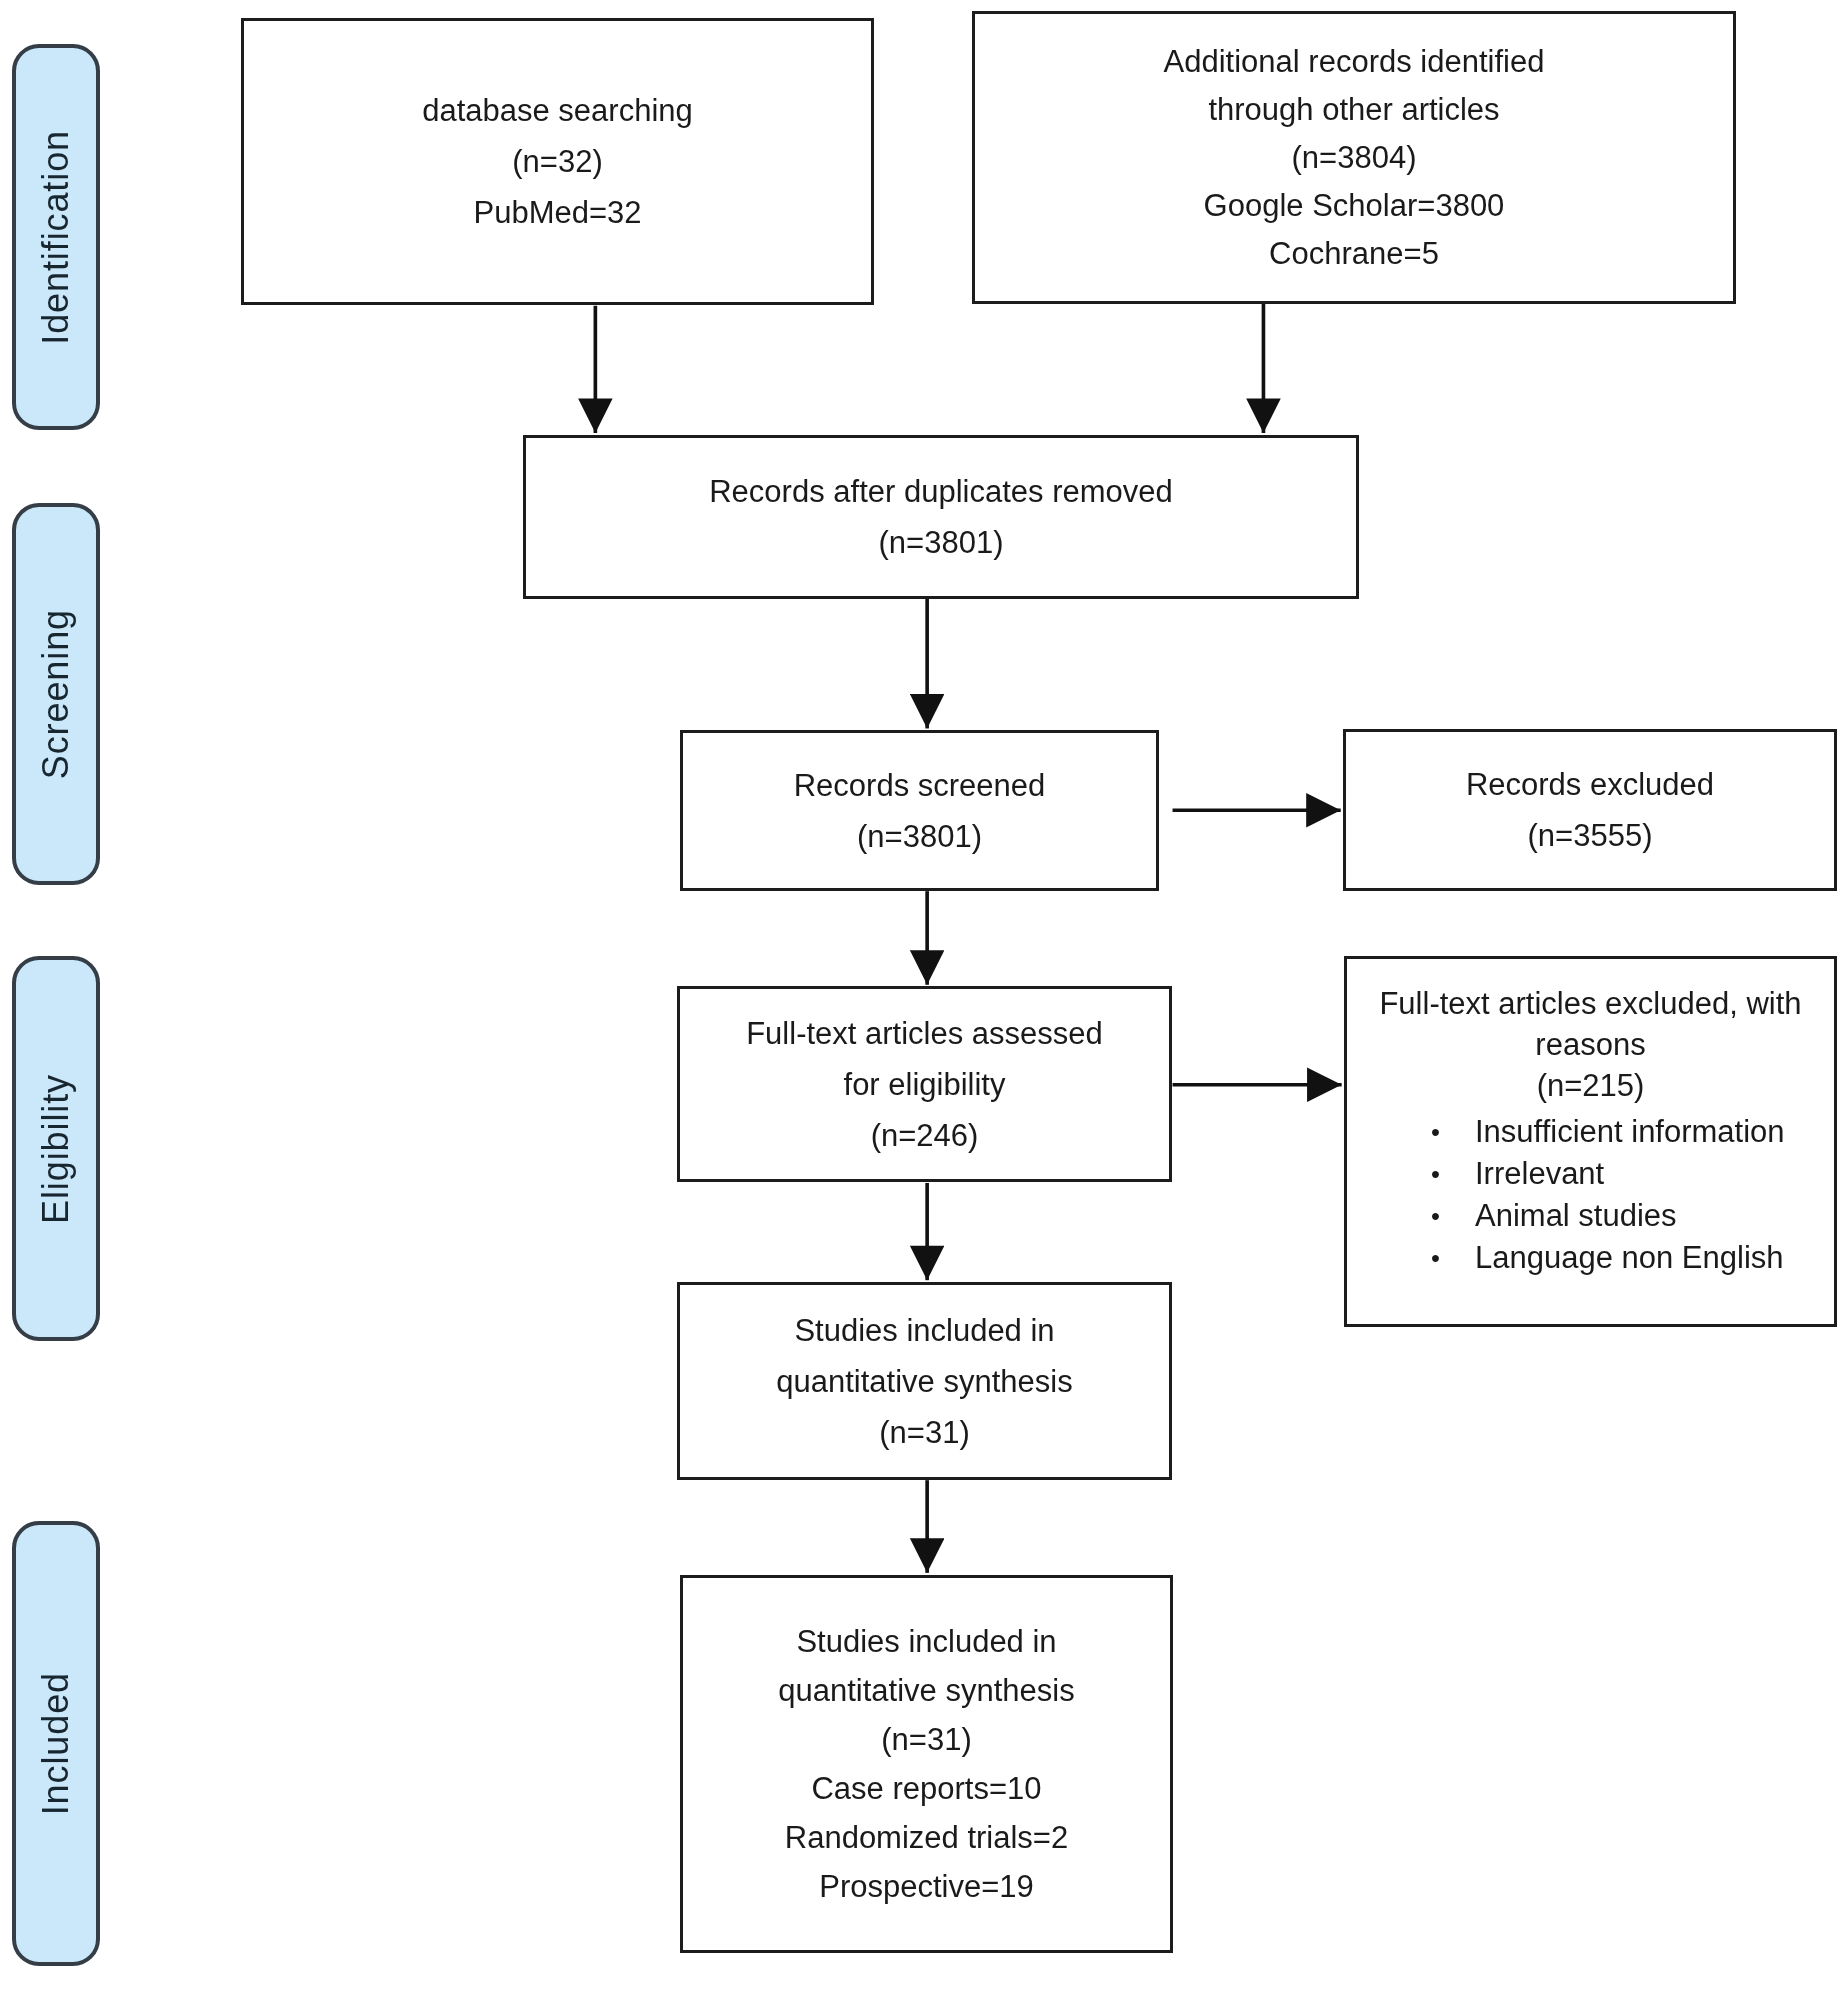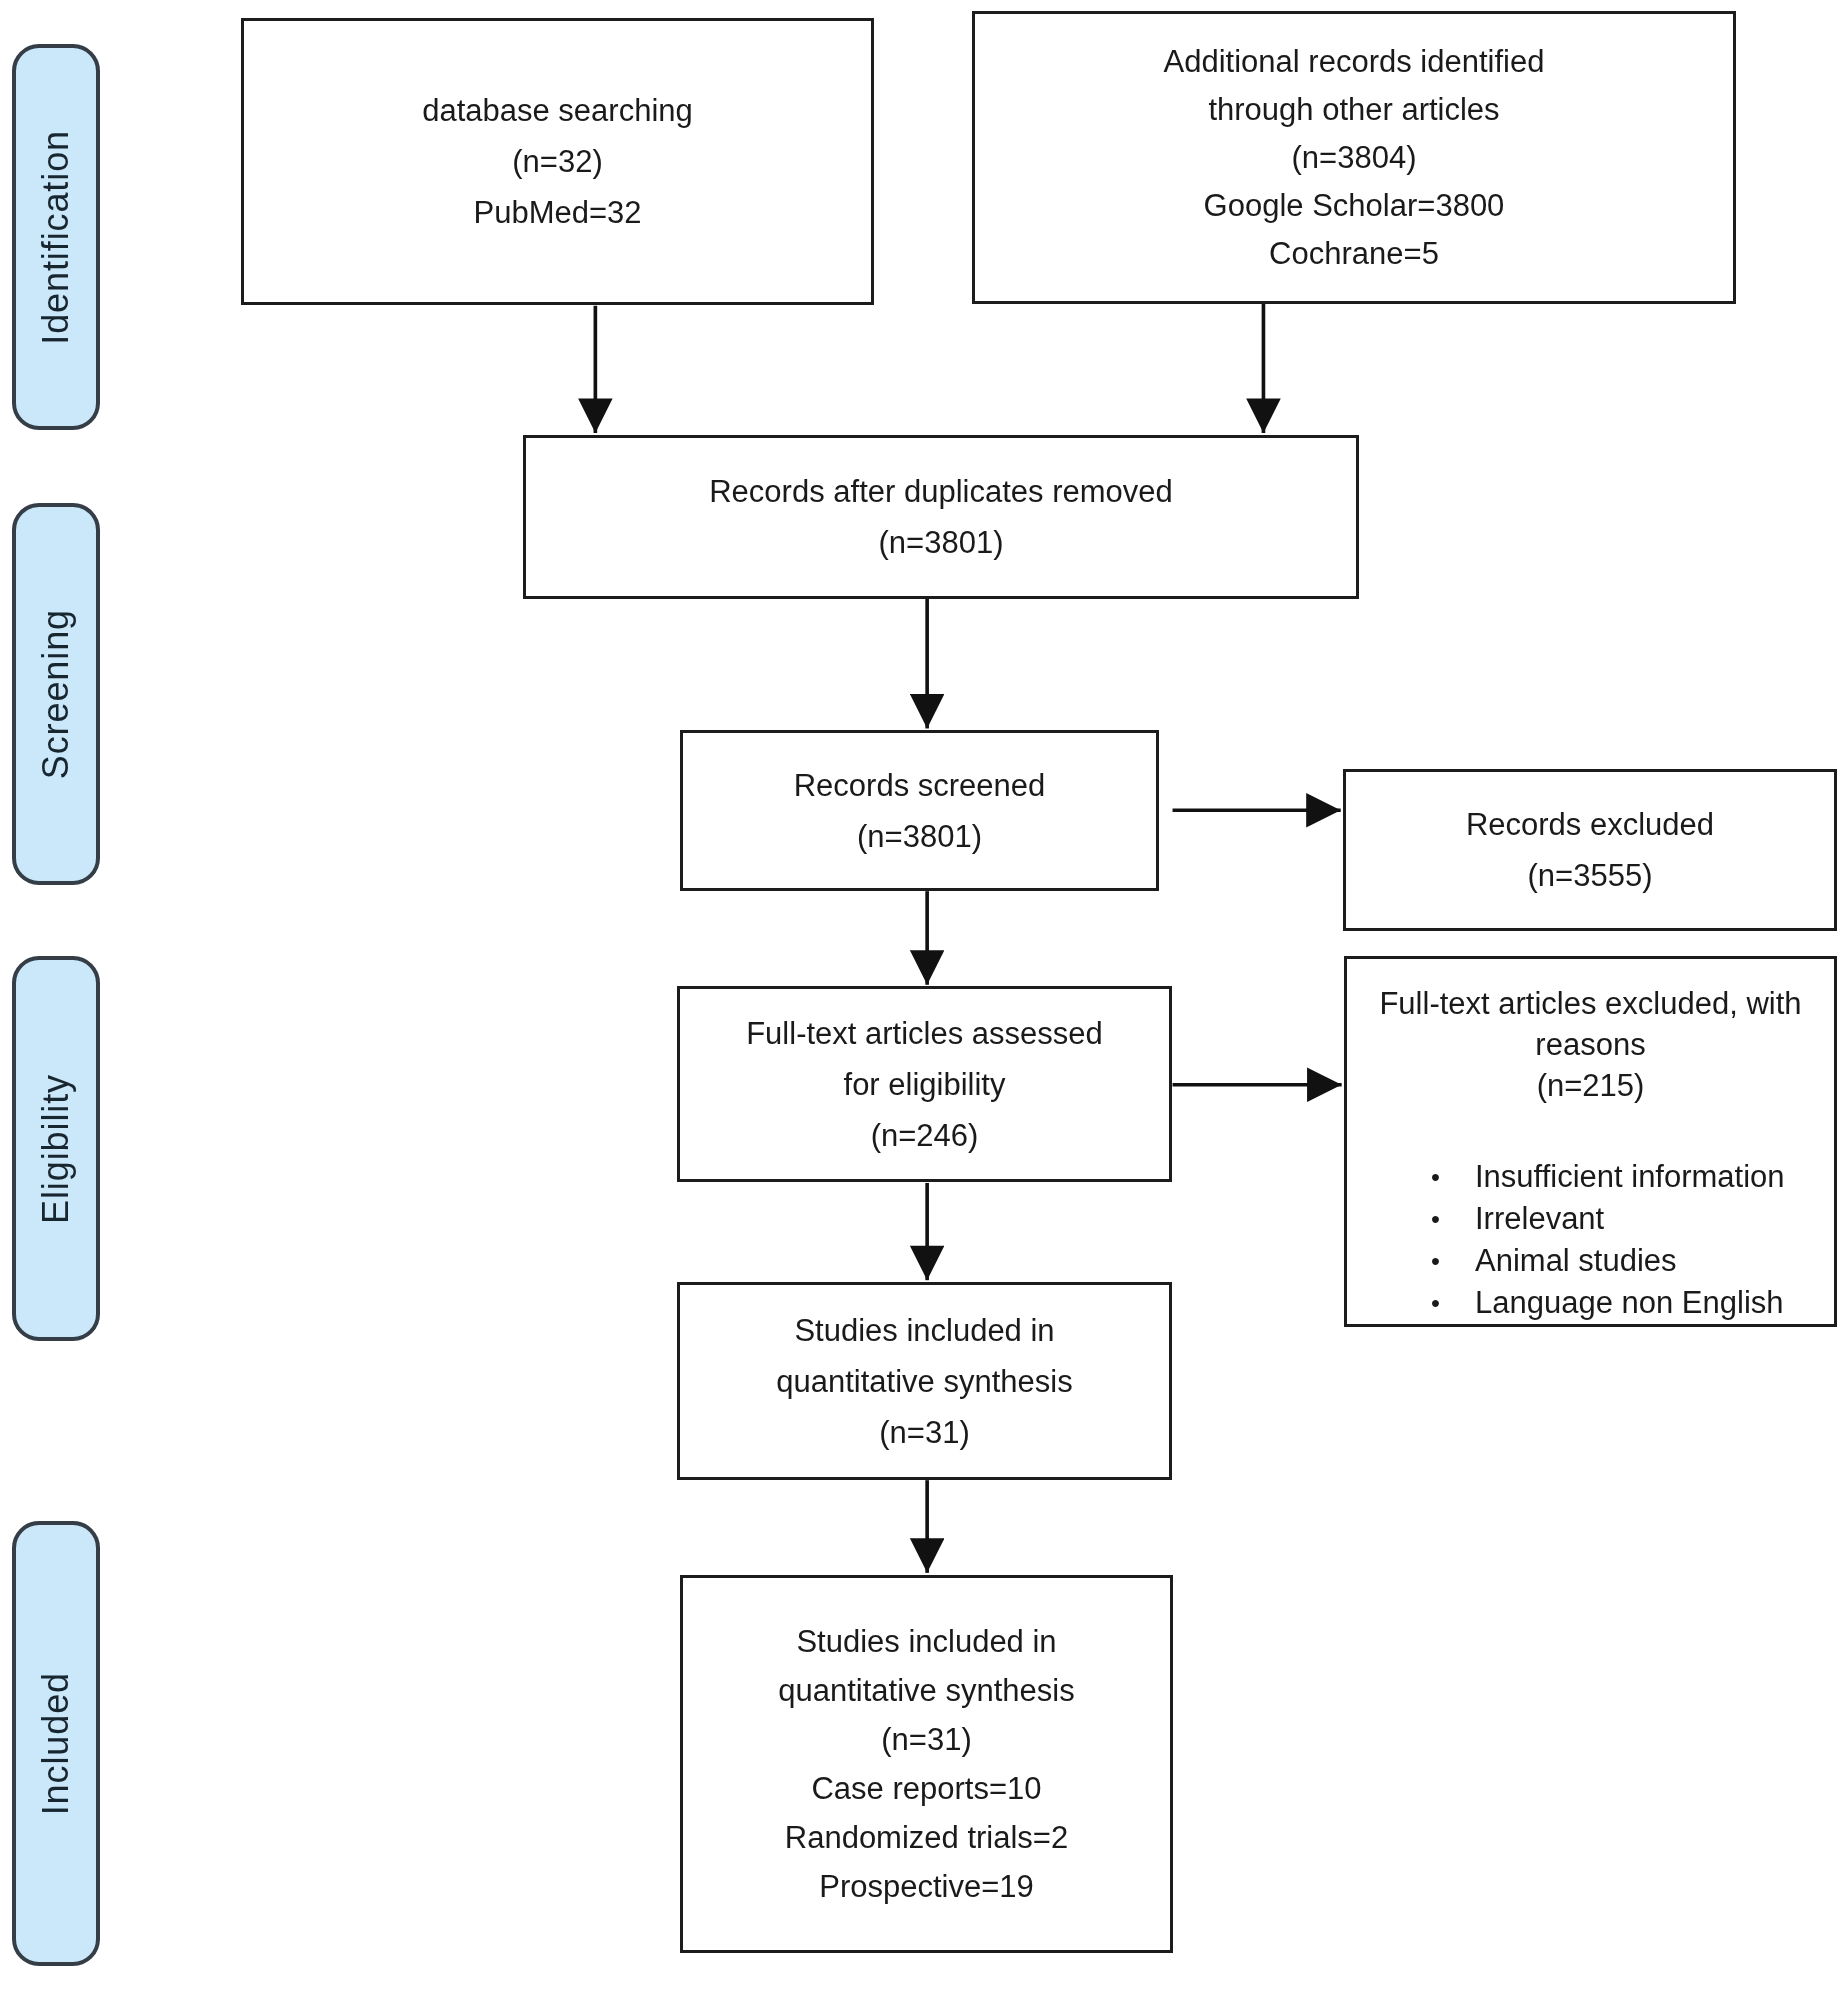--- a/index.html
+++ b/index.html
@@ -25,21 +25,21 @@
     justify-content: center;
     align-items: center;
     text-align: center;
     font-size: 31px;
     line-height: 51px;
     color: #1a1a1a;
   }
   .box .line { width: 100%; }
 
   .box.reasons {
-    justify-content: space-between;
+    justify-content: flex-start;
     align-items: stretch;
     padding-top: 23.6px;
     line-height: 41px;
   }
   .box.reasons .title { text-align: center; }
   .box.reasons ul { margin: 5.5px 0 0 0; padding: 0; list-style: none; text-align: left; }
   .box.reasons li { position: relative; margin-left: 84px; padding-left: 44px; line-height: 42px; }
   .box.reasons li::before {
     content: "\2022";
     position: absolute;
@@ -117,21 +117,21 @@
   <div class="box" style="left:523px; top:435px; width:836px; height:164px;">
     <div class="line">Records after duplicates removed</div>
     <div class="line">(n=3801)</div>
   </div>
 
   <div class="box" style="left:680px; top:730px; width:479px; height:161px;">
     <div class="line">Records screened</div>
     <div class="line">(n=3801)</div>
   </div>
 
-  <div class="box" style="left:1343px; top:729px; width:494px; height:162px;margin-top:40px;">
+  <div class="box" style="left:1343px; top:729px; width:494px; height:162px;">
     <div class="line">Records excluded</div>
     <div class="line">(n=3555)</div>
   </div>
 
   <div class="box" style="left:677px; top:986px; width:495px; height:196px;">
     <div class="line">Full-text articles assessed</div>
     <div class="line">for eligibility</div>
     <div class="line">(n=246)</div>
   </div>
 

